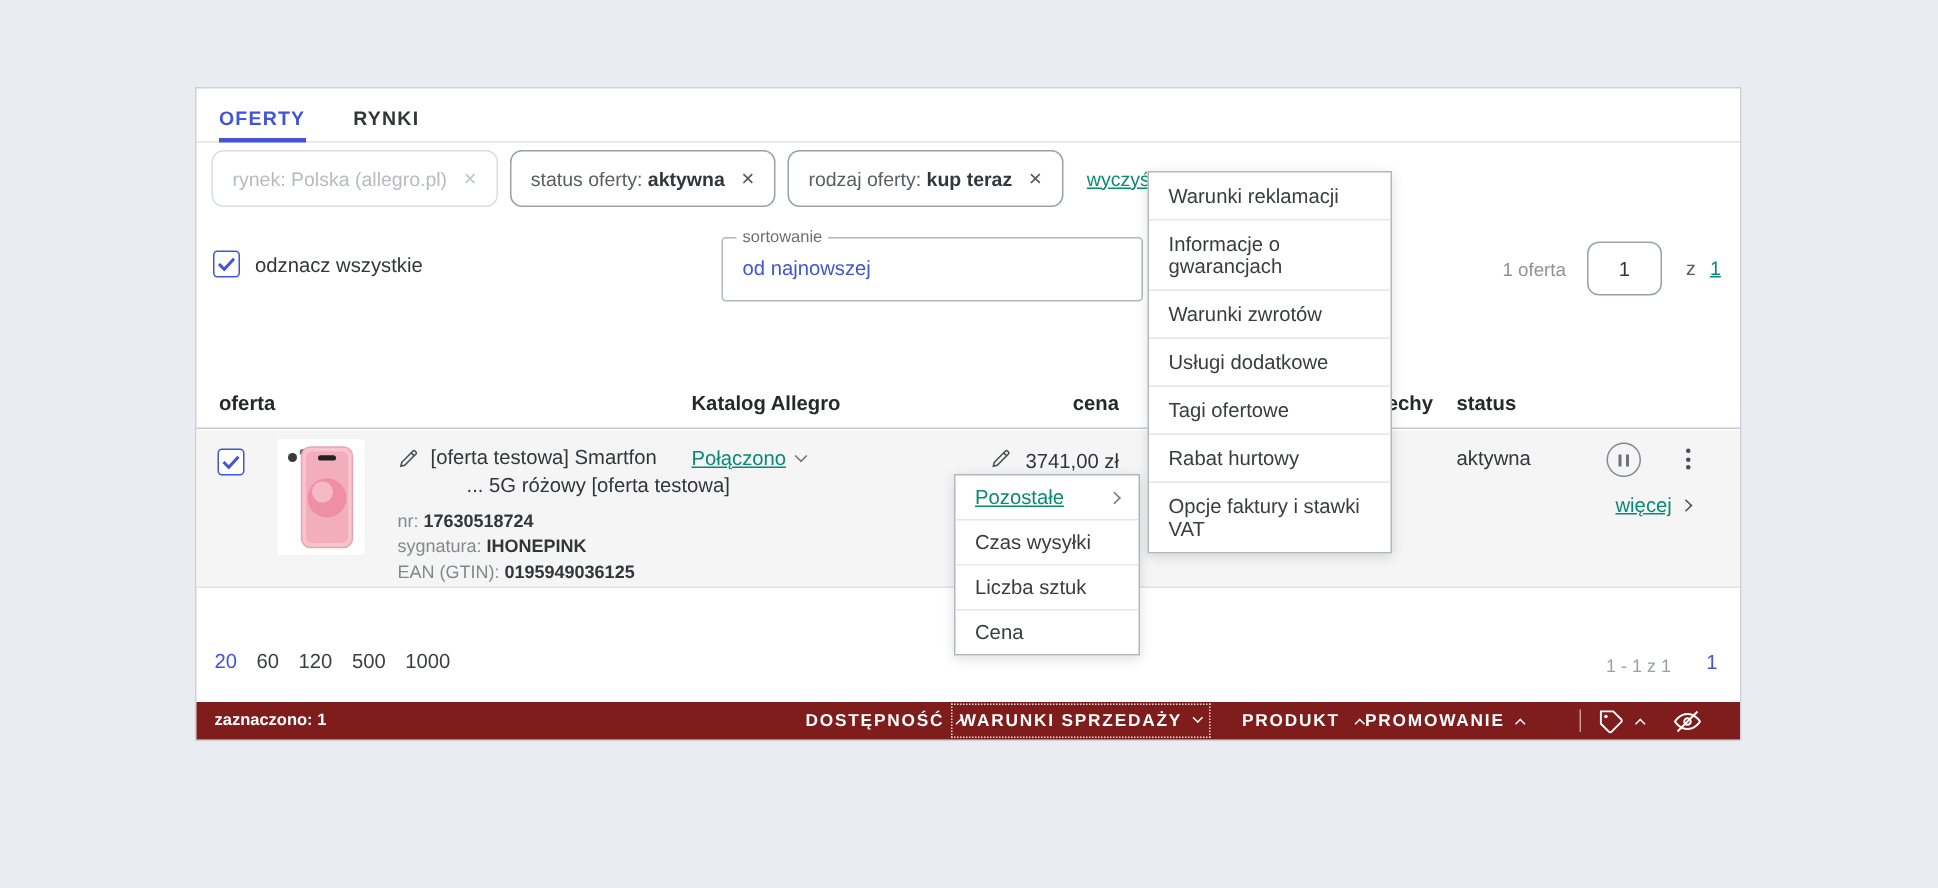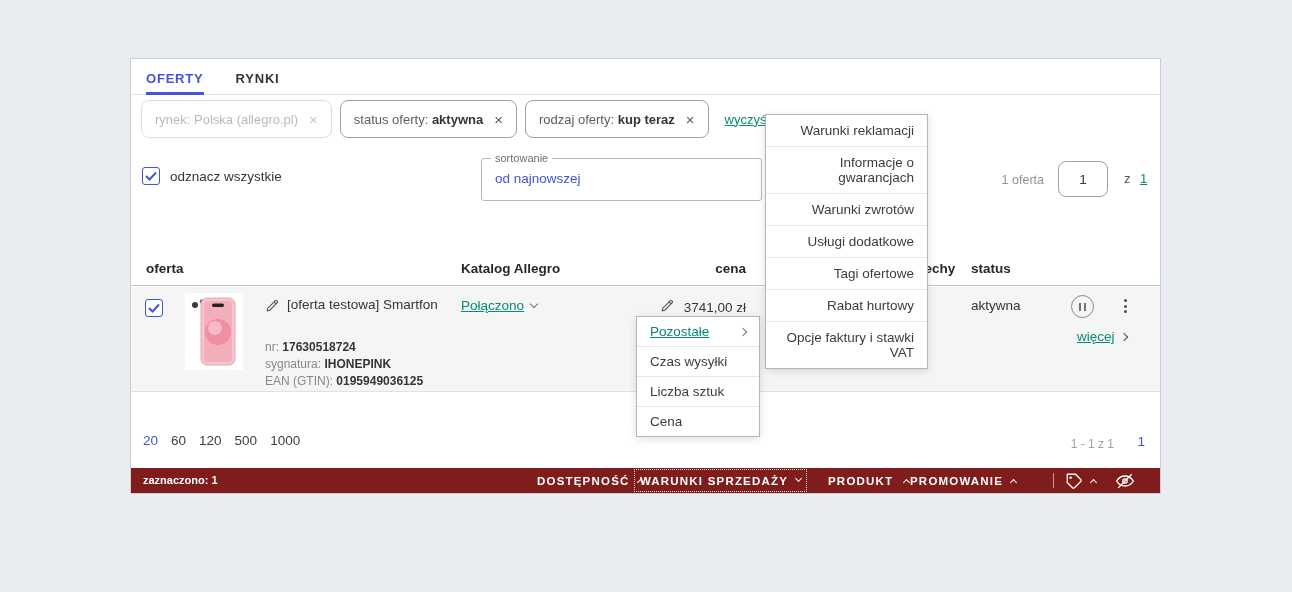--- a/index.html
+++ b/index.html
@@ -112,21 +112,21 @@
   .cv.gray { color:#6f7379; }
   .cv.sm { width:5px; height:5px; }
 
   
   .menu { position:absolute; background:#fff; border:1px solid #b3b7bc; z-index:20;
           box-shadow:0 2px 8px rgba(0,0,0,.13); }
   .menu-main { left:505px; top:257px; width:124px; }
   .menu-sub { left:634px; top:55px; width:163px; }
   .mi { padding:7px 13px; font-size:13.5px; color:#3a3c41; cursor:pointer; }
   .menu-main .mi + .mi, .menu-sub .mi + .mi { border-top:1px solid #e6e6e6; }
-  .menu-sub .mi { padding:8px 13px;text-align:right; }
+  .menu-sub .mi { padding:8px 13px; }
   .mi.link-row { display:flex; align-items:center; justify-content:space-between; }
   .mi.link-row a { color:#098a74; text-decoration:underline; }
 </style>
 </head>
 <body>
 
 <div id="screen">
   <div class="card">
 
     <div class="tabs">
@@ -196,20 +196,21 @@
         </svg>
       </div>
       <span class="pencil-title">
         <svg viewBox="0 0 20 20" width="15" height="15">
             <path d="M3 17 L3.8 13.6 L13.8 3.6 A1.2 1.2 0 0 1 15.5 3.6 L16.4 4.5 A1.2 1.2 0 0 1 16.4 6.2 L6.4 16.2 Z" fill="none" stroke="#4a4d52" stroke-width="1.4"></path>
             <line x1="12.2" y1="5.2" x2="14.8" y2="7.8" stroke="#4a4d52" stroke-width="1.4"></line>
           </svg>
       </span>
       <div class="title">
         <div>[oferta testowa] Smartfon</div>
+        <div class="l2">... 5G różowy [oferta testowa]</div>
       </div>
       <div class="meta">
         <div><span>nr: </span><b>17630518724</b></div>
         <div><span>sygnatura: </span><b>IHONEPINK</b></div>
         <div><span>EAN (GTIN): </span><b>0195949036125</b></div>
       </div>
       <div class="catalog">
         <a>Połączono</a>
         <span class="cv down gray"></span>
       </div>

